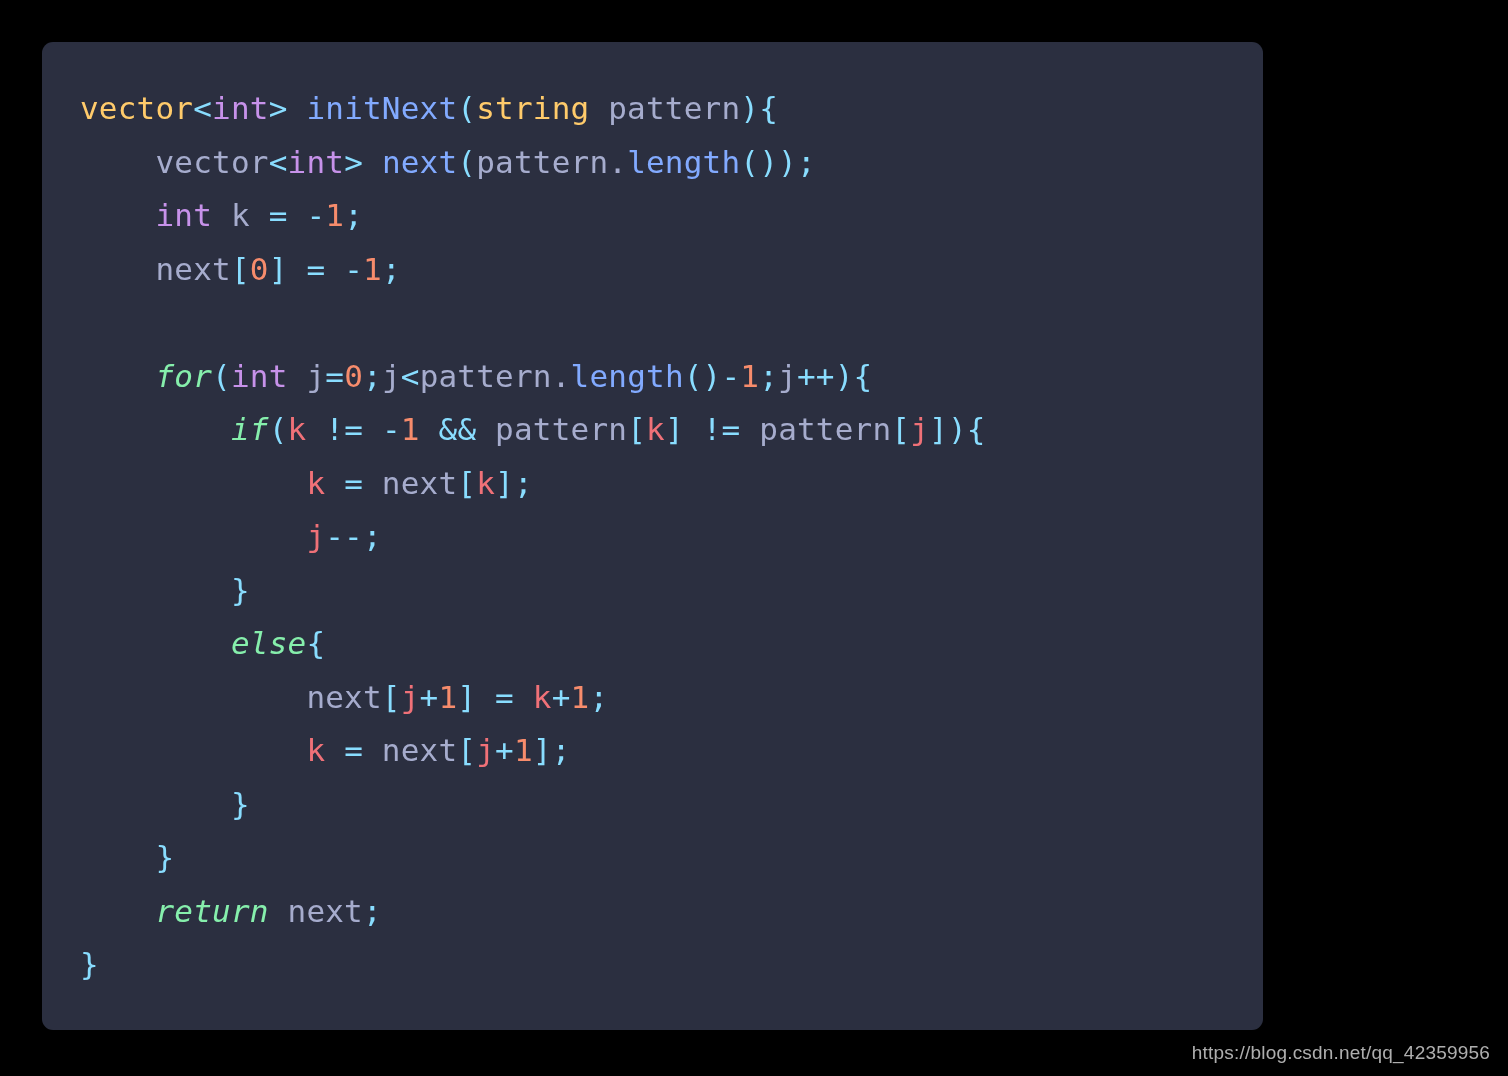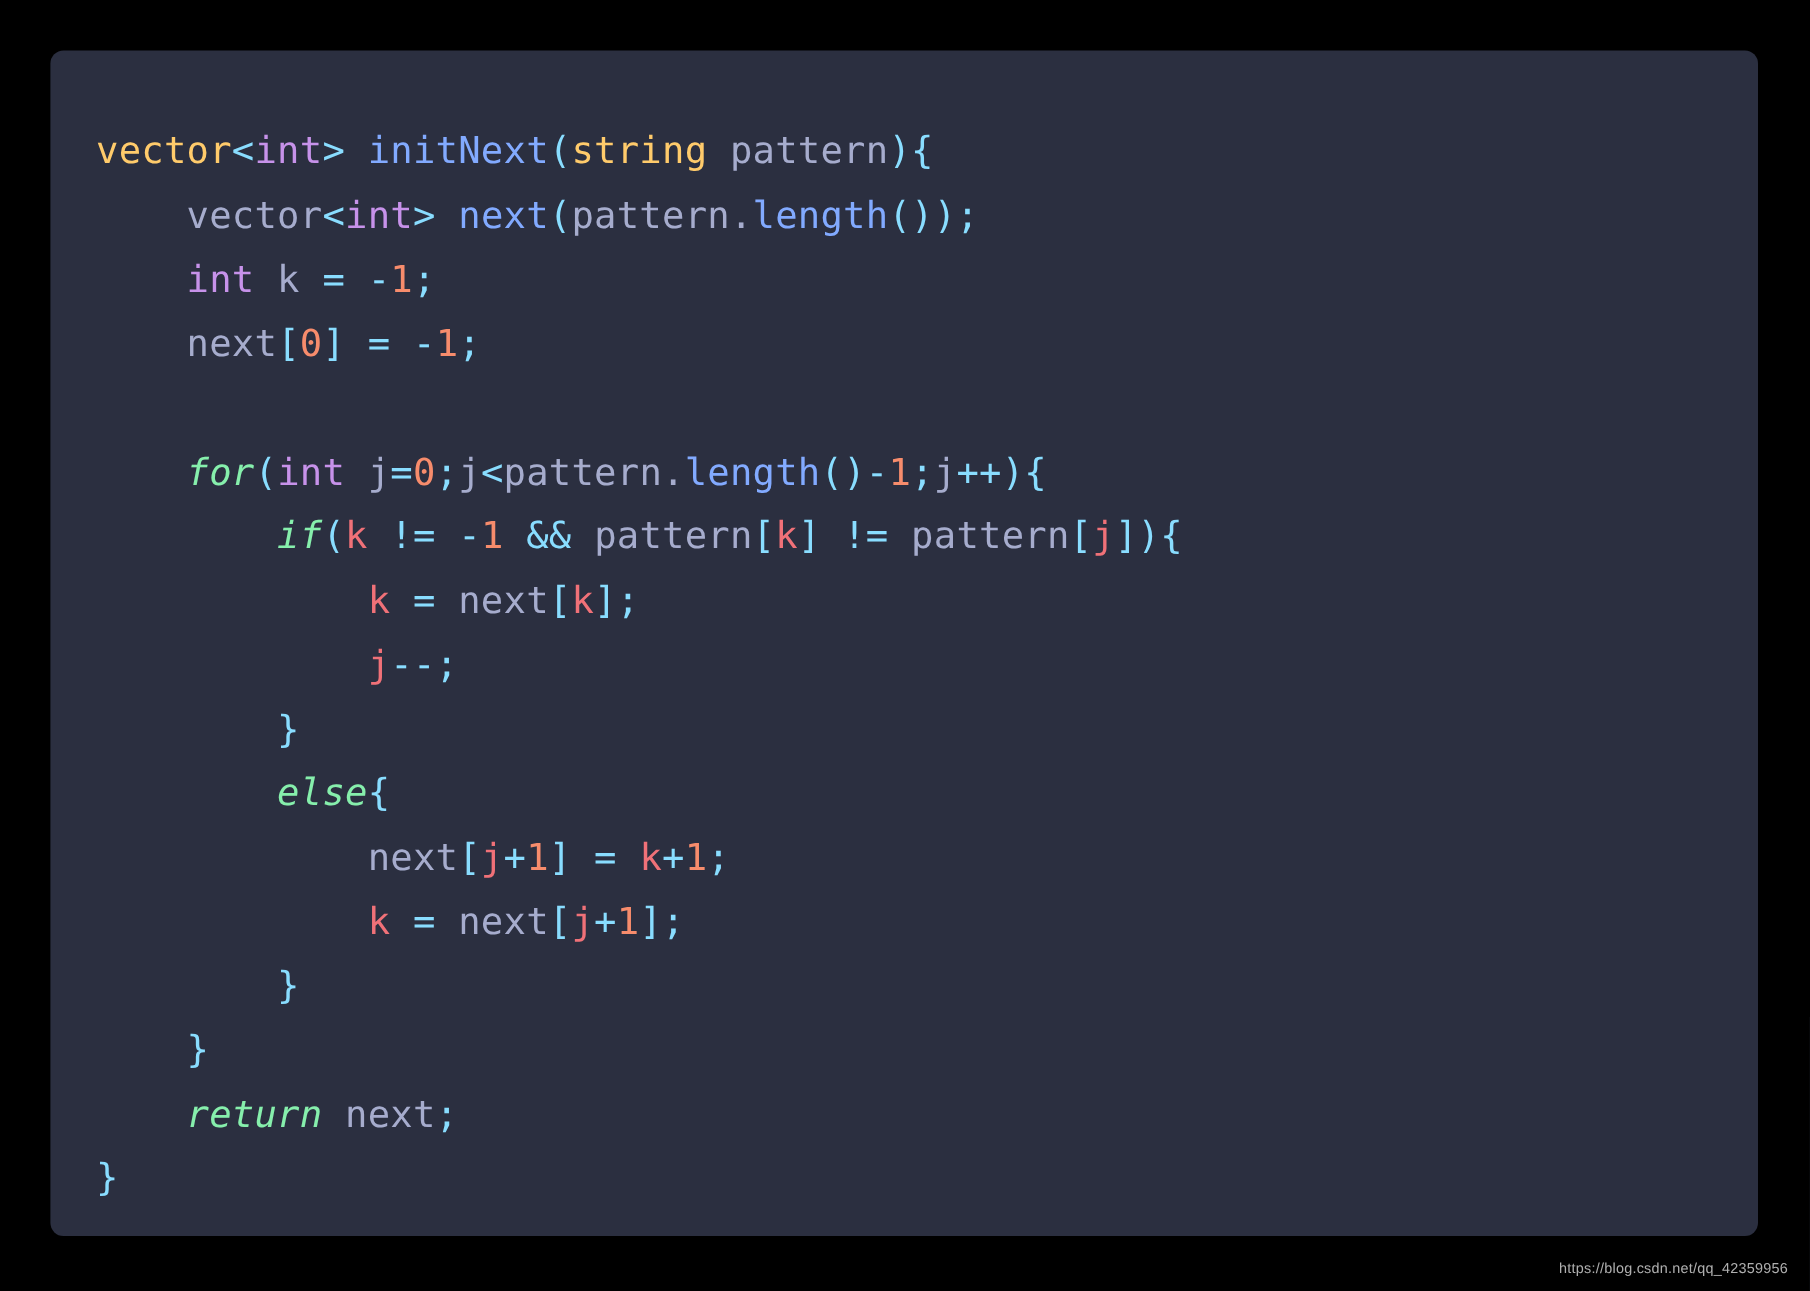--- a/index.html
+++ b/index.html
@@ -13,26 +13,26 @@
     height: 1076px;
     position: relative;
     overflow: hidden;
     font-family: "DejaVu Sans Mono", "Liberation Mono", monospace;
   }
 
   #code-card {
     position: absolute;
     left: 42px;
     top: 42px;
-    width: 1423px;
+    width: 1221px;
     height: 988px;
     background: #2b2f40;
     border-radius: 11px;
     box-sizing: border-box;
-    padding: 58px 0 0 38px;
+    padding: 40px 0 0 38px;
     overflow: hidden;
   }
 
   .code-block {
     margin: 0;
     font-family: "DejaVu Sans Mono", "Liberation Mono", monospace;
     font-size: 31px;
     line-height: 53.5px;
     letter-spacing: 0.2px;
     white-space: pre;
@@ -50,21 +50,21 @@
   .t-fn      { color: #82aaff; }           
   .t-num     { color: #f78c6c; }           
   .t-var     { color: #f07178; }           
 
   #watermark {
     position: absolute;
     right: 18px;
     bottom: 12px;
     color: #d5d5d5;
     font-family: "Liberation Sans", "DejaVu Sans", sans-serif;
-    font-size: 12px;
+    font-size: 19px;
     letter-spacing: 0.2px;
     opacity: 0.82;
     white-space: nowrap;
   }
 </style>
 </head>
 <body>
 
 <div id="code-card">
   <pre class="code-block" id="code-block"><span class="ln"><span class="t-ret">vector</span><span class="t-punc">&lt;</span><span class="t-type">int</span><span class="t-punc">&gt;</span><span class="t-plain"> </span><span class="t-fn">initNext</span><span class="t-punc">(</span><span class="t-ret">string</span><span class="t-plain"> pattern</span><span class="t-punc">)</span><span class="t-punc">{</span></span><span class="ln"><span class="t-plain">    </span><span class="t-plain">vector</span><span class="t-punc">&lt;</span><span class="t-type">int</span><span class="t-punc">&gt;</span><span class="t-plain"> </span><span class="t-fn">next</span><span class="t-punc">(</span><span class="t-plain">pattern.</span><span class="t-fn">length</span><span class="t-punc">())</span><span class="t-punc">;</span></span><span class="ln"><span class="t-plain">    </span><span class="t-type">int</span><span class="t-plain"> k </span><span class="t-punc">=</span><span class="t-plain"> </span><span class="t-punc">-</span><span class="t-num">1</span><span class="t-punc">;</span></span><span class="ln"><span class="t-plain">    </span><span class="t-plain">next</span><span class="t-punc">[</span><span class="t-num">0</span><span class="t-punc">]</span><span class="t-plain"> </span><span class="t-punc">=</span><span class="t-plain"> </span><span class="t-punc">-</span><span class="t-num">1</span><span class="t-punc">;</span></span><span class="ln">​</span><span class="ln"><span class="t-plain">    </span><span class="t-kw">for</span><span class="t-punc">(</span><span class="t-type">int</span><span class="t-plain"> j</span><span class="t-punc">=</span><span class="t-num">0</span><span class="t-punc">;</span><span class="t-plain">j</span><span class="t-punc">&lt;</span><span class="t-plain">pattern.</span><span class="t-fn">length</span><span class="t-punc">()</span><span class="t-punc">-</span><span class="t-num">1</span><span class="t-punc">;</span><span class="t-plain">j</span><span class="t-punc">++</span><span class="t-punc">)</span><span class="t-punc">{</span></span><span class="ln"><span class="t-plain">        </span><span class="t-kw">if</span><span class="t-punc">(</span><span class="t-var">k</span><span class="t-plain"> </span><span class="t-punc">!=</span><span class="t-plain"> </span><span class="t-punc">-</span><span class="t-num">1</span><span class="t-plain"> </span><span class="t-punc">&amp;&amp;</span><span class="t-plain"> pattern</span><span class="t-punc">[</span><span class="t-var">k</span><span class="t-punc">]</span><span class="t-plain"> </span><span class="t-punc">!=</span><span class="t-plain"> pattern</span><span class="t-punc">[</span><span class="t-var">j</span><span class="t-punc">]</span><span class="t-punc">)</span><span class="t-punc">{</span></span><span class="ln"><span class="t-plain">            </span><span class="t-var">k</span><span class="t-plain"> </span><span class="t-punc">=</span><span class="t-plain"> next</span><span class="t-punc">[</span><span class="t-var">k</span><span class="t-punc">]</span><span class="t-punc">;</span></span><span class="ln"><span class="t-plain">            </span><span class="t-var">j</span><span class="t-punc">--</span><span class="t-punc">;</span></span><span class="ln"><span class="t-plain">        </span><span class="t-punc">}</span></span><span class="ln"><span class="t-plain">        </span><span class="t-kw">else</span><span class="t-punc">{</span></span><span class="ln"><span class="t-plain">            </span><span class="t-plain">next</span><span class="t-punc">[</span><span class="t-var">j</span><span class="t-punc">+</span><span class="t-num">1</span><span class="t-punc">]</span><span class="t-plain"> </span><span class="t-punc">=</span><span class="t-plain"> </span><span class="t-var">k</span><span class="t-punc">+</span><span class="t-num">1</span><span class="t-punc">;</span></span><span class="ln"><span class="t-plain">            </span><span class="t-var">k</span><span class="t-plain"> </span><span class="t-punc">=</span><span class="t-plain"> next</span><span class="t-punc">[</span><span class="t-var">j</span><span class="t-punc">+</span><span class="t-num">1</span><span class="t-punc">]</span><span class="t-punc">;</span></span><span class="ln"><span class="t-plain">        </span><span class="t-punc">}</span></span><span class="ln"><span class="t-plain">    </span><span class="t-punc">}</span></span><span class="ln"><span class="t-plain">    </span><span class="t-kw">return</span><span class="t-plain"> next</span><span class="t-punc">;</span></span><span class="ln"><span class="t-punc">}</span></span></pre>

